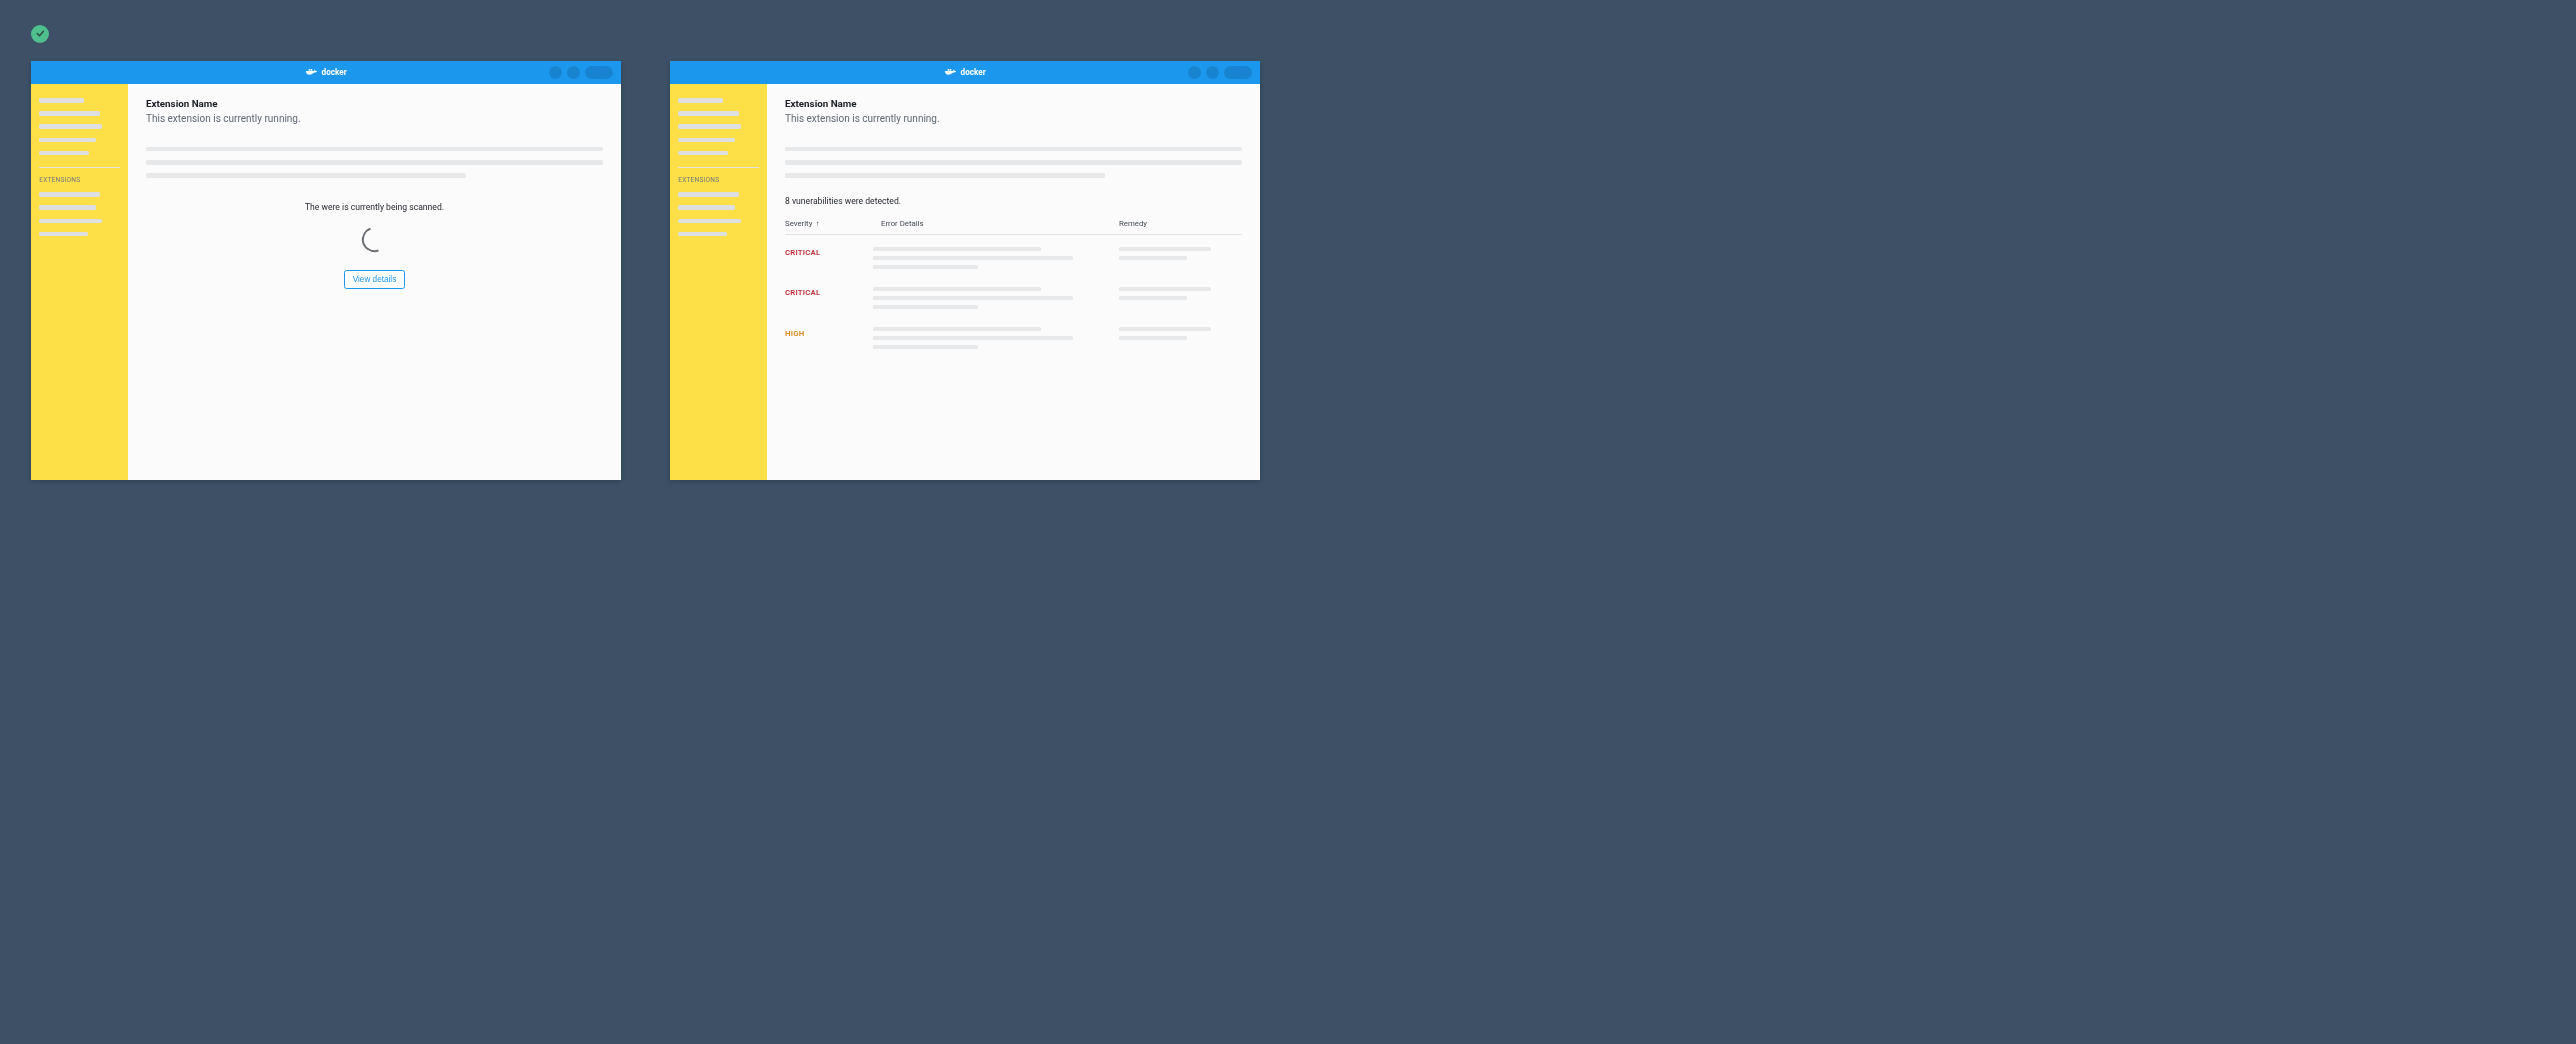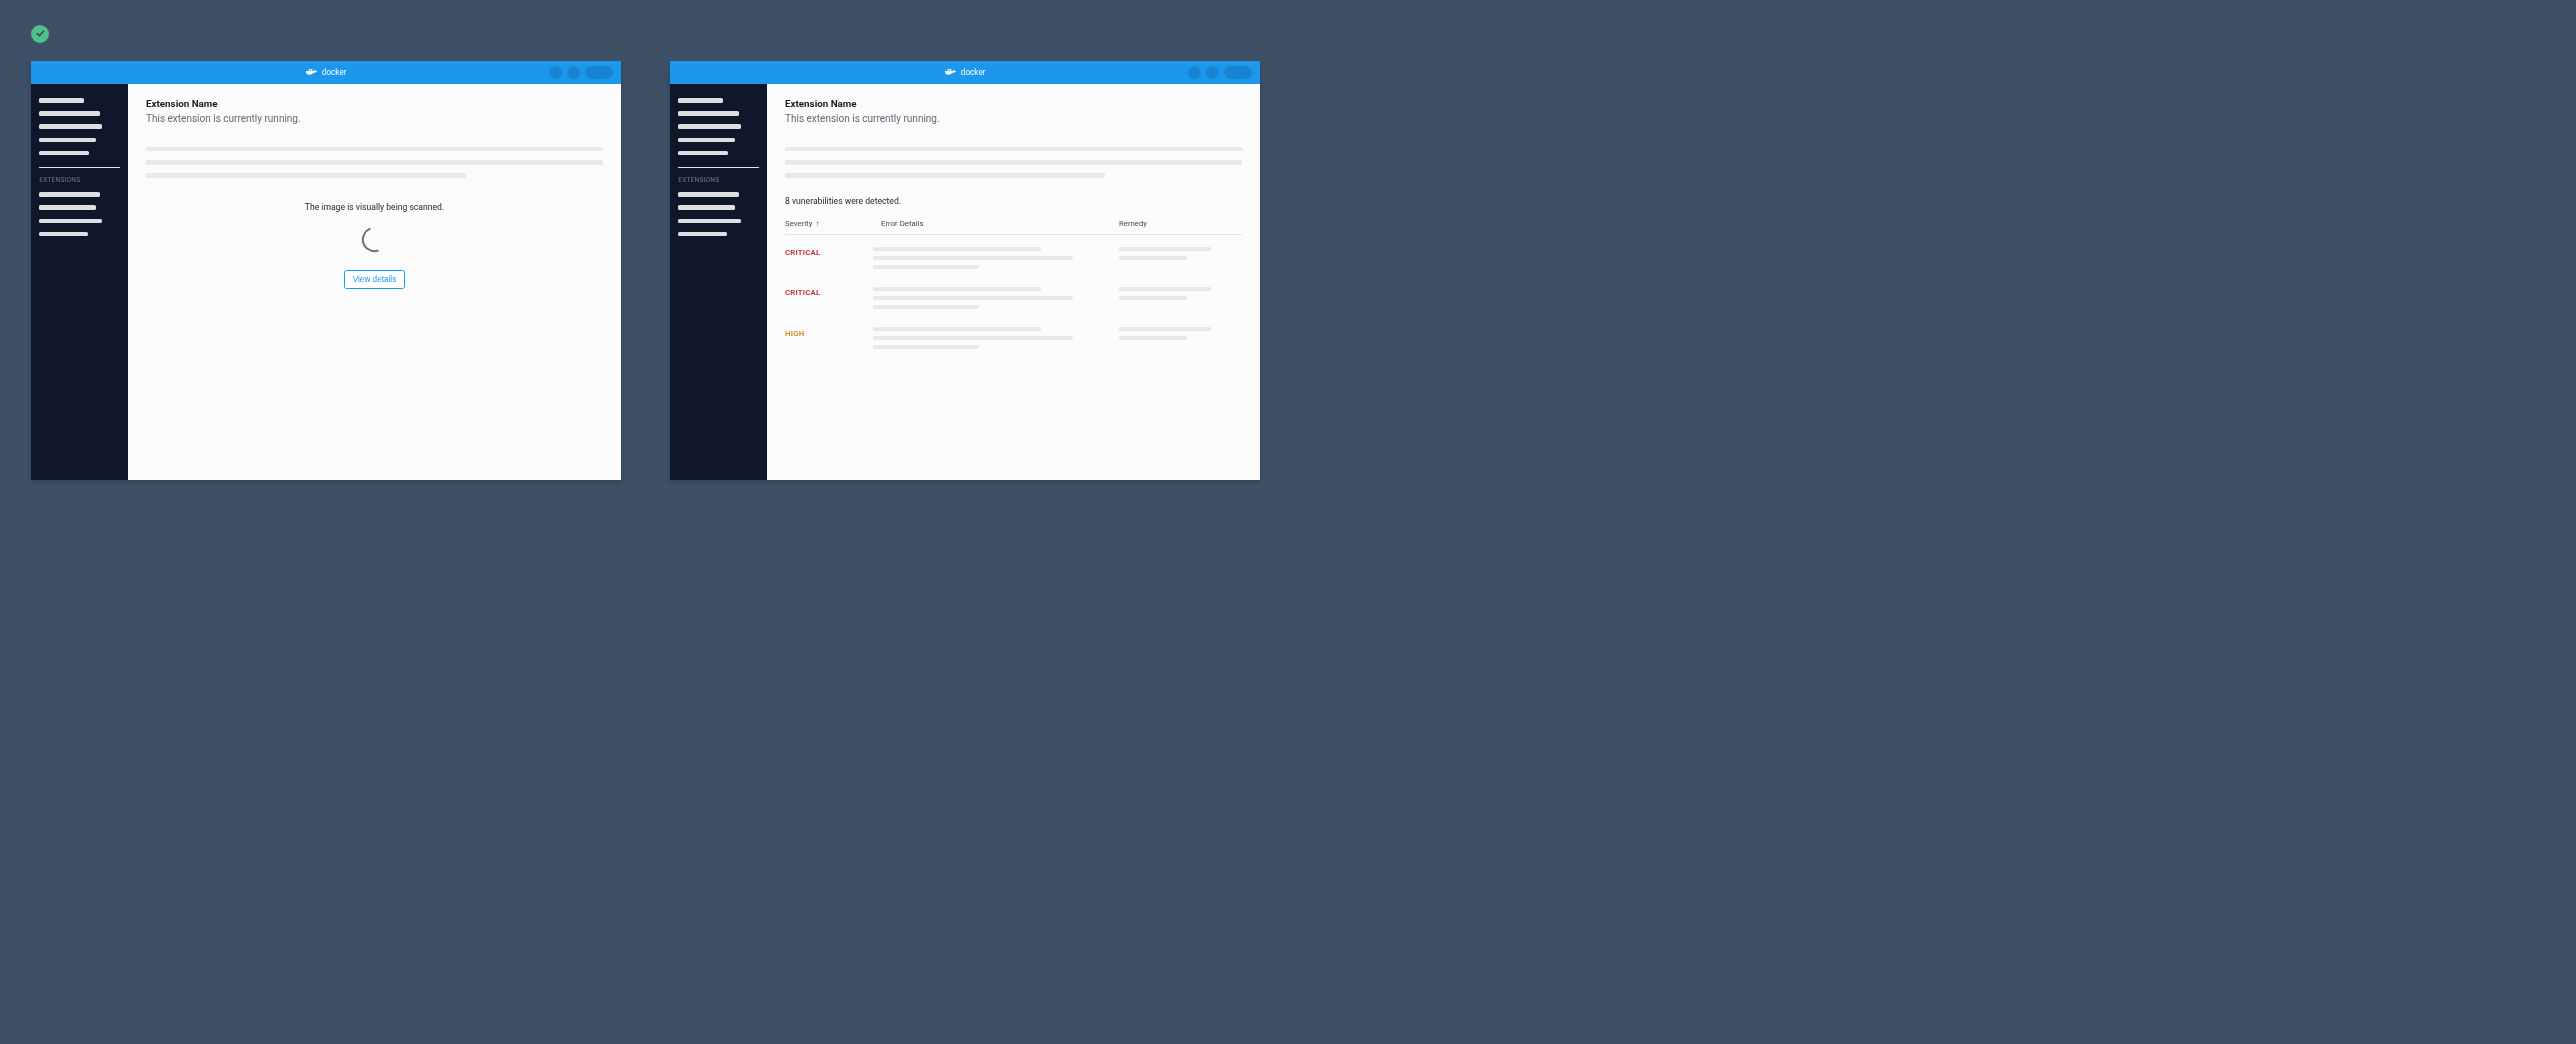--- a/index.html
+++ b/index.html
@@ -50,21 +50,21 @@
       align-items: center;
       justify-content: center;
       position: relative;
     }
     .brand {
       display: flex;
       align-items: center;
       gap: 3.3px;
       color: #fff;
       font-size: 8.2px;
-      font-weight: 400;
+      font-weight: 700;
     }
     .brand svg { width: 13px; height: 9.8px; }
     .titlebar-controls {
       position: absolute;
       right: 8.2px;
       top: 0;
       height: 100%;
       display: flex;
       align-items: center;
       gap: 4.9px;
@@ -79,21 +79,21 @@
       border-radius: 6.6px;
       background: rgba(0,0,0,0.12);
     }
     
     .app-body {
       display: flex;
       height: 396px;
     }
     .sidebar {
       width: 97px;
-      background: #0f172a;
+      background: #fde047;
       padding: 14.7px 8.2px 0 8.2px;
       display: flex;
       flex-direction: column;
     }
     .side-skel {
       height: 4.9px;
       background: #dedfe1;
       border-radius: 1.6px;
       margin-bottom: 8.2px;
     }
@@ -242,21 +242,21 @@
         <div class="side-skel" style="width:60%"></div>
       </div>
       <div class="content">
         <div class="ext-title">Extension Name</div>
         <div class="ext-sub">This extension is currently running.</div>
         <div class="line-skel" style="width:100%"></div>
         <div class="line-skel" style="width:100%"></div>
         <div class="line-skel" style="width:70%"></div>
 
         <div class="scan-wrap">
-          <div class="scan-msg">The image is visually being scanned.</div>
+          <div class="scan-msg">The were is currently being scanned.</div>
           <div class="spinner"></div>
           <button class="btn-outline">View details</button>
         </div>
       </div>
     </div>
   </div>
 
   <div class="panel">
     <div class="titlebar">
       <span class="brand">

